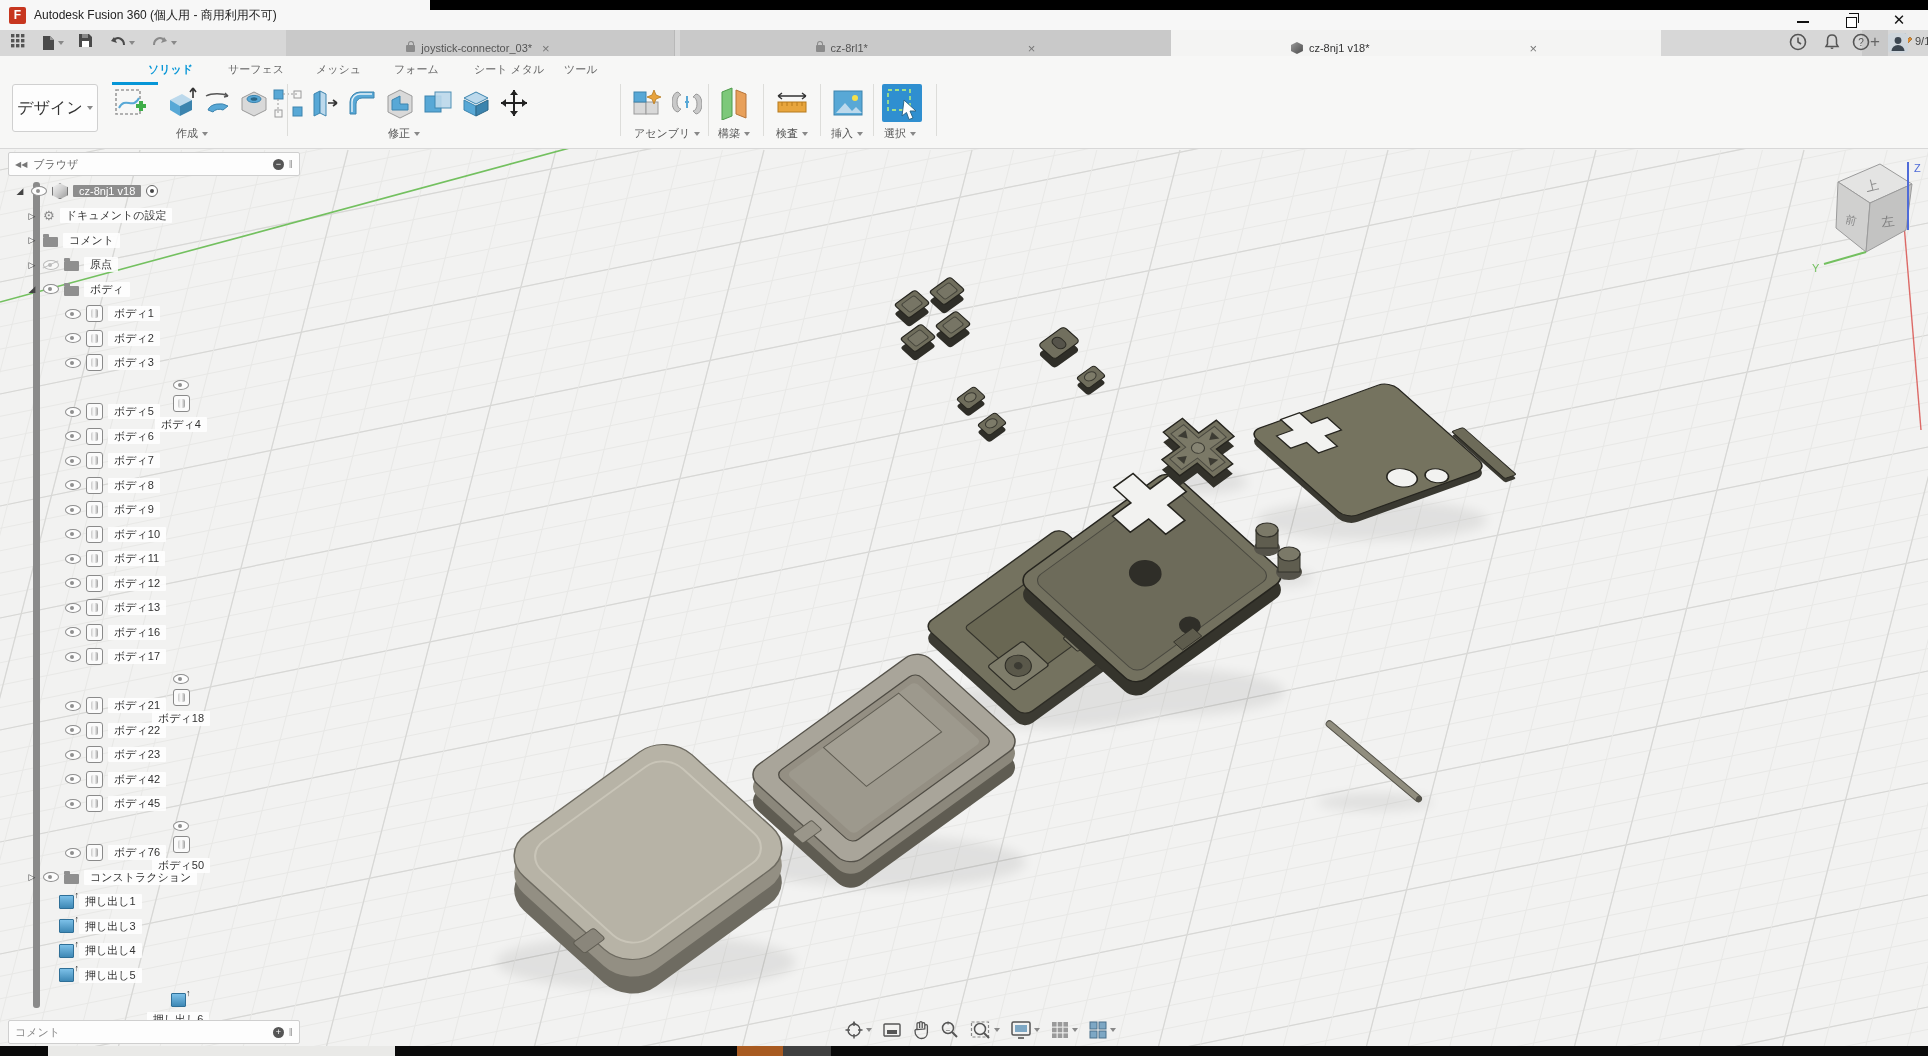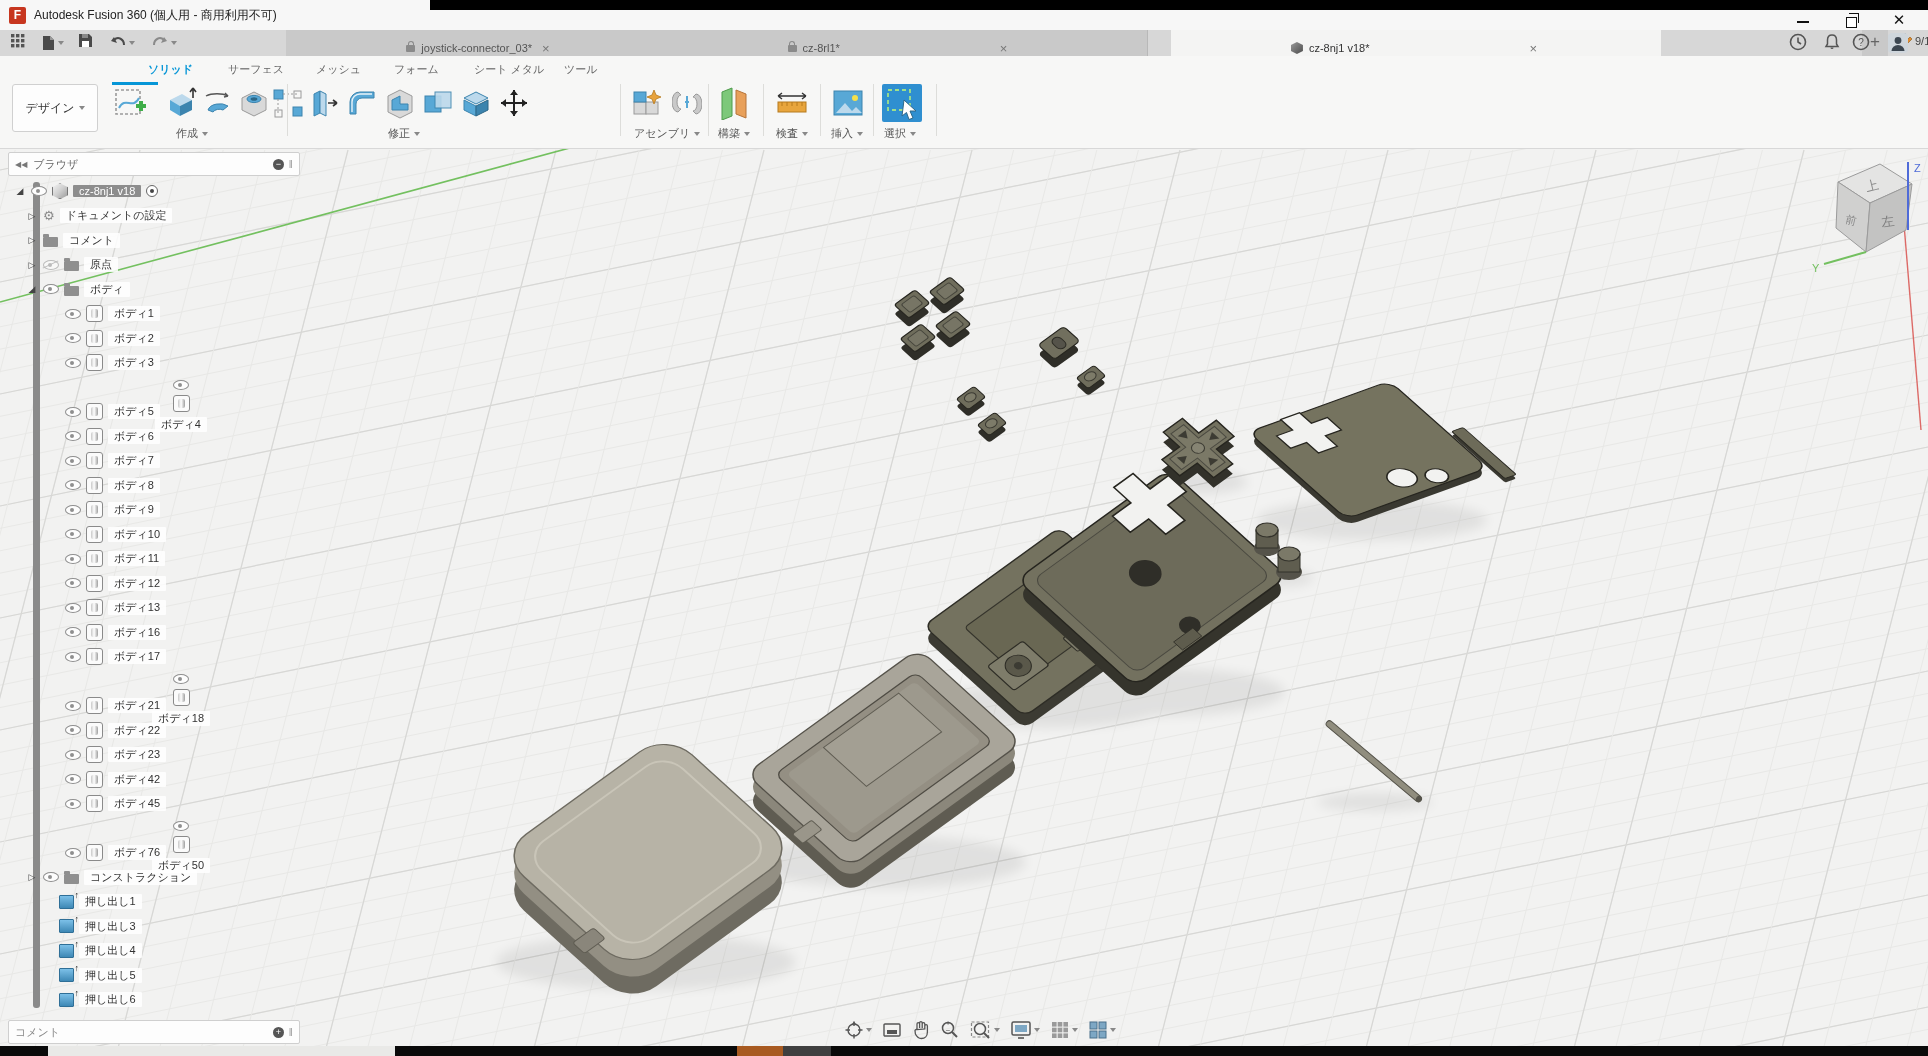--- a/index.html
+++ b/index.html
@@ -28,21 +28,21 @@
   .lock::before{content:"";position:absolute;left:1.5px;top:-4px;width:4px;height:4px;border:1.5px solid #8a8a8a;border-bottom:none;border-radius:3px 3px 0 0;}
   .cube-ico{display:inline-block;width:12px;height:12px;background:linear-gradient(135deg,#9a9a9a 0%,#6e6e6e 55%,#4d4d4d 100%);clip-path:polygon(50% 0,100% 25%,100% 75%,50% 100%,0 75%,0 25%);}
   #tab-add{left:1862px;top:30px;width:26px;height:26px;background:#c9c9c9;text-align:center;line-height:24px;font-size:17px;color:#666;}
   #job-badge{left:1896px;top:33px;display:flex;align-items:center;gap:3px;font-size:11px;color:#444;}
   .top-ico{top:33px;width:20px;height:20px;}
   
   #ribbon{left:0;top:56px;width:1928px;height:92px;background:#f7f7f6;border-bottom:1px solid #d8d8d8;}
   .rtab{top:60px;font-size:11px;color:#666;padding:2px 6px;}
   .rtab.active{color:#0696d7;font-weight:bold;}
   #ws-box{left:12px;top:84px;width:84px;height:46px;background:#fdfdfd;border:1px solid #d0d0d0;border-radius:3px;
-          font-size:12px;color:#333;display:flex;align-items:center;justify-content:center;gap:4px;}
+          font-size:16px;color:#333;display:flex;align-items:center;justify-content:center;gap:4px;}
   .caret{display:inline-block;width:0;height:0;border-left:3.5px solid transparent;border-right:3.5px solid transparent;border-top:4px solid #888;}
   .grp-label{top:126px;font-size:11px;color:#555;display:flex;gap:4px;align-items:center;}
   .vsep{top:84px;width:1px;height:52px;background:#ddddda;}
   .ricon{top:86px;width:36px;height:34px;}
   #sketch-active-bar{left:112px;top:82px;width:46px;height:3px;background:#0696d7;}
   #select-tile{left:882px;top:84px;width:40px;height:38px;background:#2f8fd0;border-radius:2px;}
   
   .panel-hdr{left:8px;width:292px;height:24px;background:#fdfdfd;border:1px solid #cfcfcf;border-radius:2px;
              display:flex;align-items:center;font-size:11px;color:#666;gap:6px;padding:0 6px;box-sizing:border-box;}
   #browser-hdr{top:152px;}
@@ -494,21 +494,21 @@
         <path d="M15,5 L9,7 L12,1 Z" fill="#8a8a8a"></path>
       </svg>
       <span class="caret"></span>
   </div>
 
   <div class="abs doc-tab" style="left:286px;width:388px;">
     <span class="lock"></span>
     <span>joystick-connector_03*</span>
     <span class="tab-close">×</span>
   </div>
-  <div class="abs doc-tab" style="left:652px;width:495px;">
+  <div class="abs doc-tab" style="left:680px;width:495px;">
     <span class="lock"></span>
     <span>cz-8rl1*</span>
     <span class="tab-close" style="margin-left:150px;">×</span>
   </div>
   <div class="abs doc-tab active" style="left:1171px;width:490px;">
     <span class="cube-ico"></span>
     <span>cz-8nj1 v18*</span>
     <span class="tab-close" style="margin-left:150px;">×</span>
   </div>
   <div class="abs" id="tab-add">+</div>
@@ -960,21 +960,21 @@
       <div class="trow" style="padding-left: 28px;">
         <span class="exp"></span>
         <span class="extrico"></span>
         <span class="lbl">押し出し4</span>
       </div>
       <div class="trow" style="padding-left: 28px;">
         <span class="exp"></span>
         <span class="extrico"></span>
         <span class="lbl">押し出し5</span>
       </div>
-      <div class="trow" style="padding-left: 28px;">
+      <div class="trow" style="padding-left: 28px; flex-direction: column;">
         <span class="exp"></span>
         <span class="extrico"></span>
         <span class="lbl">押し出し6</span>
       </div>
     </div>
 
   <div class="abs panel-hdr" id="comment-bar">
     <span style="color:#888;">コメント</span>
     <span class="hdr-right">
         <span class="dot-btn">+</span>

